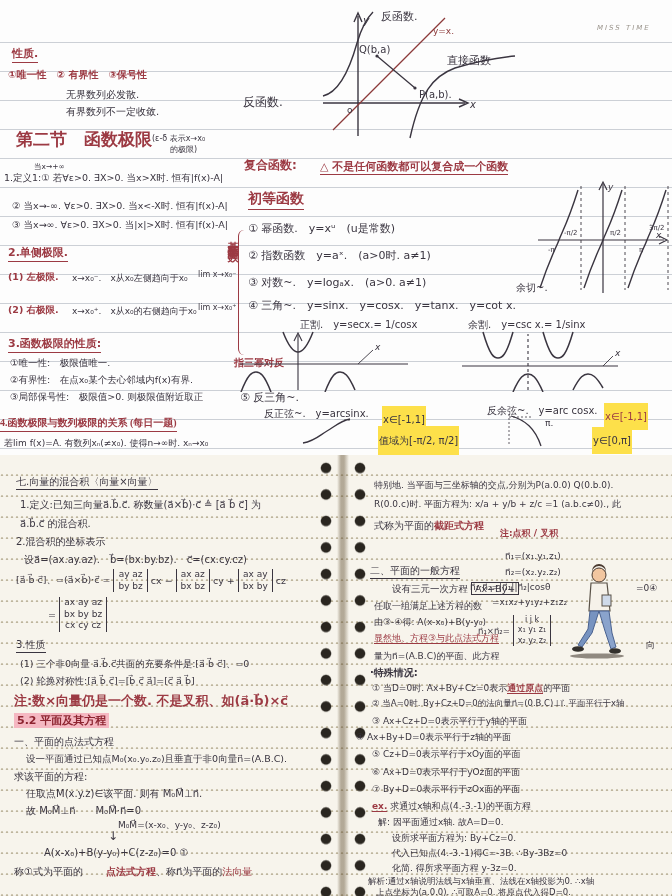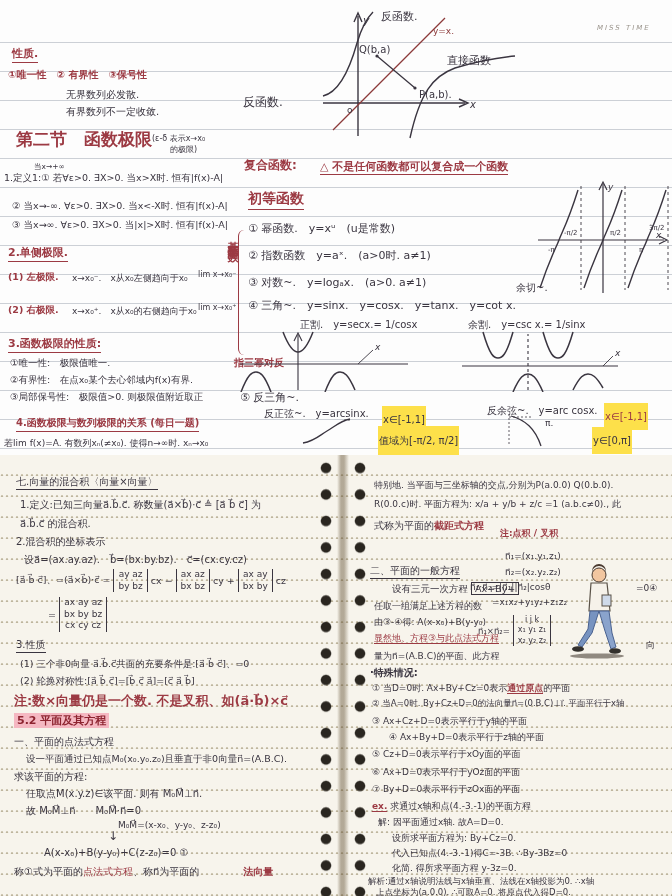--- a/index.html
+++ b/index.html
@@ -65,21 +65,21 @@
     <span class="abs ink t8" style="left:198px;top:270px;">lim x→x₀⁻</span>
     <span class="abs red t95" style="left:8px;top:304px;font-weight:bold;">(2) 右极限.</span>
     <span class="abs ink t9" style="left:72px;top:305px;">x→x₀⁺.　x从x₀的右侧趋向于x₀</span>
     <span class="abs ink t8" style="left:198px;top:303px;">lim x→x₀⁺</span>
 
     <span class="abs red head t11" style="left:8px;top:336px;">3.函数极限的性质:</span>
     <span class="abs ink t95" style="left:10px;top:357px;">①唯一性:　极限值唯一.</span>
     <span class="abs ink t95" style="left:10px;top:374px;">②有界性:　在点x₀某个去心邻域内f(x)有界.</span>
     <span class="abs ink t95" style="left:10px;top:391px;">③局部保号性:　极限值&gt;0. 则极限值附近取正</span>
 
-    <span class="abs red head t10" style="left:16px;top:416px;">4.函数极限与数列极限的关系 (每日一题)</span>
+    <span class="abs red head t10" style="left:0;top:416px;font-family:Liberation Serif, serif;">4.函数极限与数列极限的关系 (每日一题)</span>
     <span class="abs ink t9" style="left:4px;top:437px;">若lim f(x)=A. 有数列xₙ(≠x₀). 使得n→∞时. xₙ→x₀</span>
 
     <span class="abs ink t12" style="left:243px;top:94px;">反函数.</span>
     <svg class="abs" style="left:315px;top:8px;" width="210" height="132" viewBox="0 0 210 132">
       <line x1="43" y1="128" x2="43" y2="8" stroke="#3a3540" stroke-width="1.4"></line>
       <path d="M39,14 43,5 47,14" fill="none" stroke="#3a3540" stroke-width="1.4"></path>
       <line x1="8" y1="95" x2="150" y2="95" stroke="#3a3540" stroke-width="1.4"></line>
       <path d="M144,91 153,95 144,99" fill="none" stroke="#3a3540" stroke-width="1.4"></path>
       <path d="M8,88 C 25,84 35,60 42,35 C 47,18 52,10 58,4" fill="none" stroke="#3a3540" stroke-width="1.4"></path>
       <path d="M95,130 C 105,85 118,68 140,60 C 160,54 180,50 200,48" fill="none" stroke="#3a3540" stroke-width="1.4"></path>
@@ -215,21 +215,21 @@
     <span class="abs hlp" style="left:14px;top:258px;font-size:11px;">5.2 平面及其方程</span>
     <span class="abs ink" style="left:14px;top:280px;">一、平面的点法式方程</span>
     <span class="abs ink" style="left:26px;top:298px;font-size:9.5px;">设一平面通过已知点M₀(x₀.y₀.z₀)且垂直于非0向量n⃗=(A.B.C).</span>
     <span class="abs ink" style="left:14px;top:315px;">求该平面的方程:</span>
     <span class="abs ink" style="left:26px;top:332px;">任取点M(x.y.z)∈该平面. 则有 M₀M⃗⊥n⃗.</span>
     <span class="abs ink" style="left:26px;top:349px;">故 M₀M⃗⊥n⃗　　M₀M⃗·n⃗=0</span>
     <span class="abs ink t9" style="left:118px;top:364px;">M₀M⃗=(x-x₀、y-y₀、z-z₀)</span>
     <span class="abs ink" style="left:108px;top:374px;font-size:12px;">↓</span>
     <span class="abs ink" style="left:44px;top:392px;">A(x-x₀)+B(y-y₀)+C(z-z₀)=0 ①</span>
     <span class="abs" style="left:14px;top:410px;">
-      <span class="ink">称①式为平面的</span><span class="red" style="font-weight:normal;">点法式方程</span><span class="ink">、称n⃗为平面的</span><span class="red" style="font-weight:bold;padding-left:44px;">法向量</span>
+      <span class="ink">称①式为平面的</span><span class="red" style="font-weight:bold;margin-left:23px;">点法式方程</span><span class="ink">、称n⃗为平面的</span><span class="red" style="font-weight:normal;">法向量</span>
     </span>
 
     <span class="abs ink t9" style="left:374px;top:24px;">特别地. 当平面与三坐标轴的交点,分别为P(a.0.0) Q(0.b.0).</span>
     <span class="abs ink t9" style="left:374px;top:43px;">R(0.0.c)时. 平面方程为: x/a + y/b + z/c =1 (a.b.c≠0)., 此</span>
     <span class="abs" style="left:374px;top:64px;">
       <span class="ink">式称为平面的</span><span class="red" style="font-weight:bold;">截距式方程</span>
     </span>
     <span class="abs red t9" style="left:500px;top:72px;font-weight:bold;">注:点积 / 叉积</span>
     <span class="abs ink t9" style="left:505px;top:96px;">n⃗₁=(x₁.y₁.z₁)</span>
     <span class="abs ink uline" style="left:370px;top:109px;">二、平面的一般方程</span>
@@ -267,21 +267,21 @@
       <ellipse cx="12" cy="86" rx="6" ry="2.8" fill="#33302c"></ellipse>
       <ellipse cx="49" cy="88" rx="6" ry="2.8" fill="#33302c"></ellipse>
     </svg>
 
     <span class="abs ink" style="left:370px;top:211px;font-weight:bold;">·特殊情况:</span>
     <span class="abs t9" style="left:372px;top:227px;">
       <span class="ink">① 当D=0时. Ax+By+Cz=0表示</span><span class="red uline" style="font-weight:bold;">通过原点</span><span class="ink">的平面</span>
     </span>
     <span class="abs ink" style="left:372px;top:243px;font-size:8.5px;">② 当A=0时. By+Cz+D=0的法向量n⃗=(0.B.C)⊥i⃗. 平面平行于x轴</span>
     <span class="abs ink t9" style="left:372px;top:260px;">③ Ax+Cz+D=0表示平行于y轴的平面</span>
-    <span class="abs ink t9" style="left:389px;top:276px;">④ Ax+By+D=0表示平行于z轴的平面</span>
+    <span class="abs ink t9" style="left:356px;top:276px;">④ Ax+By+D=0表示平行于z轴的平面</span>
     <span class="abs ink t9" style="left:372px;top:293px;">⑤ Cz+D=0表示平行于xOy面的平面</span>
     <span class="abs ink t9" style="left:372px;top:311px;">⑥ Ax+D=0表示平行于yOz面的平面</span>
     <span class="abs ink t9" style="left:372px;top:328px;">⑦ By+D=0表示平行于zOx面的平面</span>
     <span class="abs t9" style="left:372px;top:345px;">
       <span class="red uline" style="font-weight:bold;">ex.</span> <span class="ink">求通过x轴和点(4.-3.-1)的平面方程</span>
     </span>
     <span class="abs ink t9" style="left:378px;top:361px;">解: 因平面通过x轴. 故A=D=0.</span>
     <span class="abs ink t9" style="left:392px;top:377px;">设所求平面方程为: By+Cz=0.</span>
     <span class="abs ink t9" style="left:392px;top:392px;">代入已知点(4.-3.-1)得C=-3B. ∴By-3Bz=0</span>
     <span class="abs ink t9" style="left:392px;top:407px;">化简. 得所求平面方程 y-3z=0.</span>

